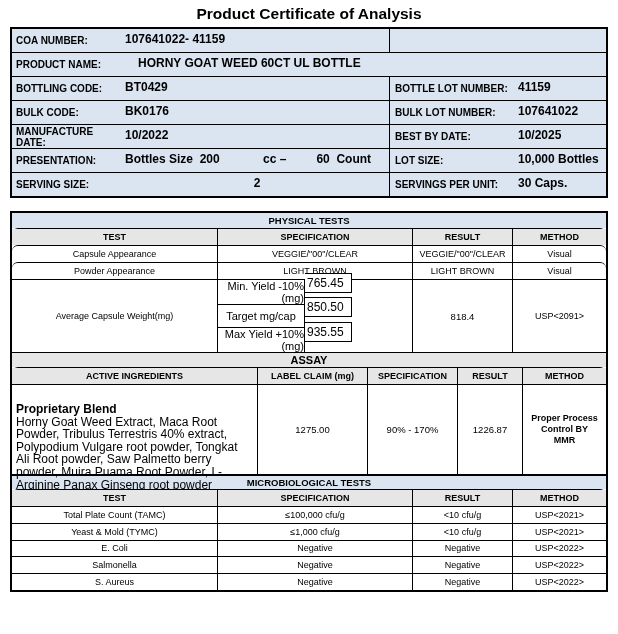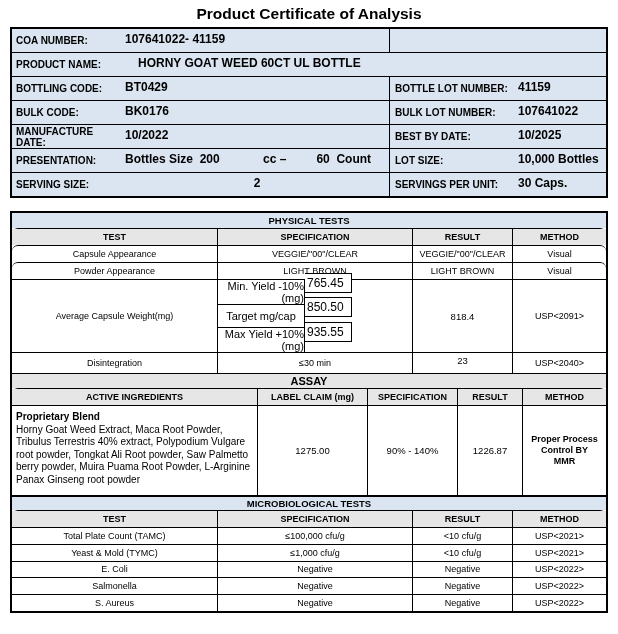--- a/index.html
+++ b/index.html
@@ -47,21 +47,21 @@
                flex-direction:column;box-sizing:border-box;}
   .spec-label{flex:1;display:flex;align-items:center;justify-content:center;
               font-size:11px;text-align:right;}
   .spec-label + .spec-label{border-top:1px solid #000;}
   .num-area{flex:1;position:relative;}
   .num-box{position:absolute;left:0;width:47px;height:20px;border:1px solid #000;border-left:none;
            background:#fff;font-size:12px;line-height:18px;padding-left:2px;text-align:left;
            box-sizing:border-box;z-index:2;}
   .vtop{align-items:flex-start;padding-top:2px;}
   .num{font-size:9.5px;}
-  .blend{display:block;text-align:left;padding:5px 4px;font-size:10px;line-height:12.6px;}
+  .blend{display:block;text-align:left;padding:18px 4px;font-size:12px;line-height:12.6px;}
   .blend-name{font-weight:bold;}
   .method-bold{font-weight:bold;padding:0 8px;line-height:11px;}
 </style>
 </head>
 <body>
 
 <div class="page">
   <div class="title">Product Certificate of Analysis</div>
   <div id="info-table">
       <div class="info-row">
@@ -161,41 +161,35 @@
           </div>
           <div class="num-area">
             <div class="num-box" style="top: -7px;">765.45</div>
             <div class="num-box" style="top: 17.33px;">850.50</div>
             <div class="num-box" style="top: 41.66px;">935.55</div>
           </div>
         </div>
         <div class="cell w100 num">818.4</div>
         <div class="cell wflex">USP&lt;2091&gt;</div>
       </div>
-      <div class="row h21">
-        <div class="cell w205">Disintegration</div>
-        <div class="cell w195">≤30 min</div>
-        <div class="cell w100 vtop num">23</div>
-        <div class="cell wflex">USP&lt;2040&gt;</div>
-      </div>
       <div class="row subsec h15">ASSAY</div>
       <div class="row colhead h17">
         <div class="cell head w245">ACTIVE INGREDIENTS</div>
         <div class="cell head w110">LABEL CLAIM (mg)</div>
         <div class="cell head w90">SPECIFICATION</div>
         <div class="cell head w65">RESULT</div>
         <div class="cell head wflex">METHOD</div>
       </div>
       <div class="row h90">
         <div class="cell w245 blend">
           <div class="blend-name">Proprietary Blend</div>
           <div class="blend-ing">Horny Goat Weed Extract, Maca Root Powder, Tribulus Terrestris 40% extract, Polypodium Vulgare root powder, Tongkat Ali Root powder, Saw Palmetto berry powder, Muira Puama Root Powder, L-Arginine Panax Ginseng root powder</div>
         </div>
         <div class="cell w110 num">1275.00</div>
-        <div class="cell w90 num">90% - 140%</div>
+        <div class="cell w90 num">90% - 170%</div>
         <div class="cell w65 num">1226.87</div>
         <div class="cell wflex method-bold">Proper Process Control BY MMR</div>
       </div>
       <div class="row sec h15 thick">MICROBIOLOGICAL TESTS</div>
       <div class="row colhead h17">
         <div class="cell head w205">TEST</div>
         <div class="cell head w195">SPECIFICATION</div>
         <div class="cell head w100">RESULT</div>
         <div class="cell head wflex">METHOD</div>
       </div>

